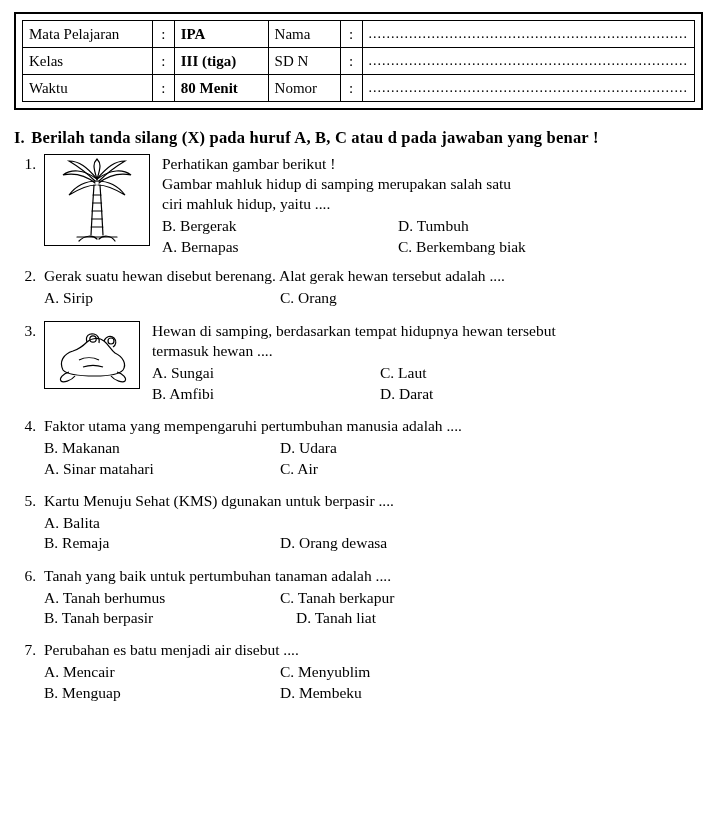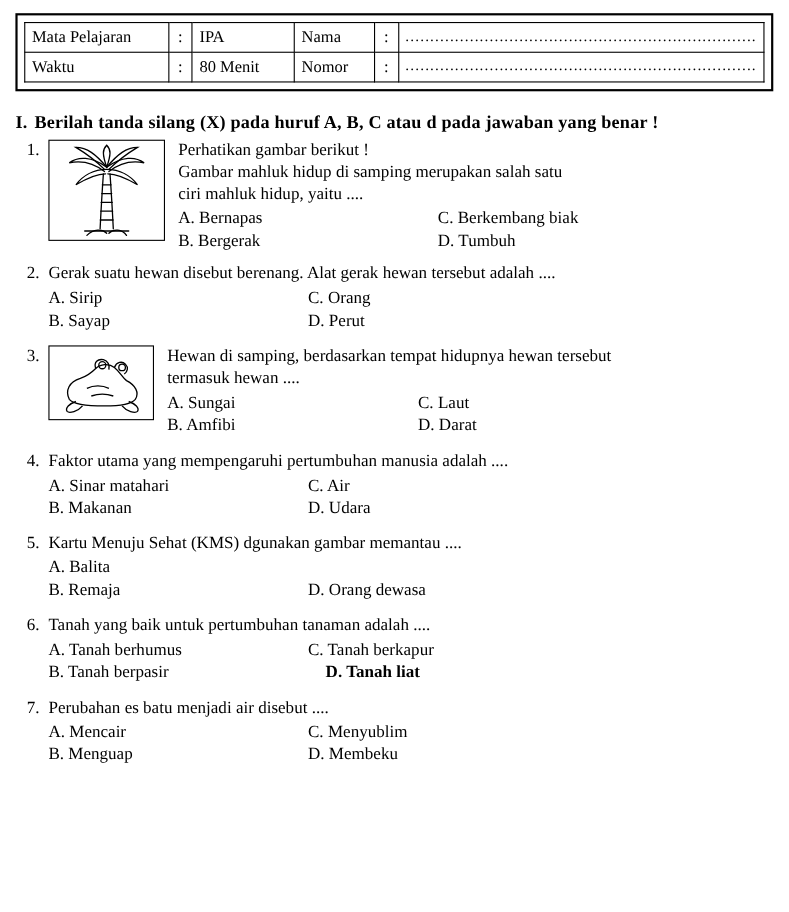--- a/index.html
+++ b/index.html
@@ -37,21 +37,21 @@
   }
   table.header-table td {
     border: 1px solid #000;
     padding: 2px 6px;
     vertical-align: middle;
     height: 22px;
     white-space: nowrap;
   }
   td.lbl { width: 150px; }
   td.colon { width: 14px; text-align: center; }
-  td.val { width: 110px; }
+  td.val { width: 110px; font-weight: bold; }
   td.rlbl { width: 80px; }
   td.rcolon { width: 14px; text-align: center; }
   td.dots {
     letter-spacing: 1px;
     font-size: 14px;
     overflow: hidden;
   }
   .dotline {
     display: block;
     width: 100%;
@@ -112,39 +112,49 @@
   .q-text .line { display: block; }
   .options {
     margin-top: 2px;
     line-height: 1.32;
   }
   .opt-row {
     display: flex;
   }
   .opt-a { flex: 0 0 236px; }
   .opt-b { flex: 1 1 auto; }
-  .opt-b.indent { padding-left: 16px; font-weight: bold; }
+  .opt-b.indent { padding-left: 16px; }
   .q.figq .options { margin-top: 3px; }
   .q3 .opt-a { flex: 0 0 228px; }
   .q1 .opt-a { flex: 0 0 236px; }
   .spaced { margin-bottom: 12px; }
 </style>
 </head>
 <body>
 
 <div class="page">
 
   <div class="header-wrap">
     <table class="header-table">
       <tbody>
         <tr>
           <td class="lbl">Mata Pelajaran</td>
           <td class="colon">:</td>
           <td class="val">IPA</td>
           <td class="rlbl">Nama</td>
+          <td class="rcolon">:</td>
+          <td class="dots">
+              <span class="dotline">.......................................................................</span>
+            </td>
+        </tr>
+        <tr>
+          <td class="lbl">Kelas</td>
+          <td class="colon">:</td>
+          <td class="val">III (tiga)</td>
+          <td class="rlbl">SD N</td>
           <td class="rcolon">:</td>
           <td class="dots">
               <span class="dotline">.......................................................................</span>
             </td>
         </tr>
         <tr>
           <td class="lbl">Waktu</td>
           <td class="colon">:</td>
           <td class="val">80 Menit</td>
           <td class="rlbl">Nomor</td>
@@ -190,47 +200,43 @@
           </svg>
         </div>
         <div class="q-content">
           <div class="q-text">
             <span class="line">Perhatikan gambar berikut !</span>
             <span class="line">Gambar mahluk hidup di samping merupakan salah satu</span>
             <span class="line">ciri mahluk hidup, yaitu ....</span>
           </div>
           <div class="options">
             <div class="opt-row">
+              <span class="opt-a">B. Bergerak</span>
+              <span class="opt-b">D. Tumbuh</span>
+            </div>
+            <div class="opt-row">
               <span class="opt-a">A. Bernapas</span>
               <span class="opt-b">C. Berkembang biak</span>
             </div>
-            <div class="opt-row">
-              <span class="opt-a">B. Bergerak</span>
-              <span class="opt-b">D. Tumbuh</span>
-            </div>
           </div>
         </div>
       </div>
     </div>
 
     <div class="q spaced">
       <div class="q-num">2.</div>
       <div class="q-body">
         <div class="q-content">
           <div class="q-text">
             <span class="line">Gerak suatu hewan disebut berenang. Alat gerak hewan tersebut adalah ....</span>
           </div>
           <div class="options">
             <div class="opt-row">
               <span class="opt-a">A. Sirip</span>
               <span class="opt-b">C. Orang</span>
-            </div>
-            <div class="opt-row">
-              <span class="opt-a">B. Sayap</span>
-              <span class="opt-b">D. Perut</span>
             </div>
           </div>
         </div>
       </div>
     </div>
 
     <div class="q q3 figq spaced">
       <div class="q-num">3.</div>
       <div class="q-body">
         <div class="q-figure fig-frog">
@@ -269,38 +275,38 @@
 
     <div class="q spaced">
       <div class="q-num">4.</div>
       <div class="q-body">
         <div class="q-content">
           <div class="q-text">
             <span class="line">Faktor utama yang mempengaruhi pertumbuhan manusia adalah ....</span>
           </div>
           <div class="options">
             <div class="opt-row">
+              <span class="opt-a">B. Makanan</span>
+              <span class="opt-b">D. Udara</span>
+            </div>
+            <div class="opt-row">
               <span class="opt-a">A. Sinar matahari</span>
               <span class="opt-b">C. Air</span>
             </div>
-            <div class="opt-row">
-              <span class="opt-a">B. Makanan</span>
-              <span class="opt-b">D. Udara</span>
-            </div>
           </div>
         </div>
       </div>
     </div>
 
     <div class="q spaced">
       <div class="q-num">5.</div>
       <div class="q-body">
         <div class="q-content">
           <div class="q-text">
-            <span class="line">Kartu Menuju Sehat (KMS) dgunakan gambar memantau ....</span>
+            <span class="line">Kartu Menuju Sehat (KMS) dgunakan untuk berpasir ....</span>
           </div>
           <div class="options">
             <div class="opt-row">
               <span class="opt-a">A. Balita</span>
             </div>
             <div class="opt-row">
               <span class="opt-a">B. Remaja</span>
               <span class="opt-b">D. Orang dewasa</span>
             </div>
           </div>

